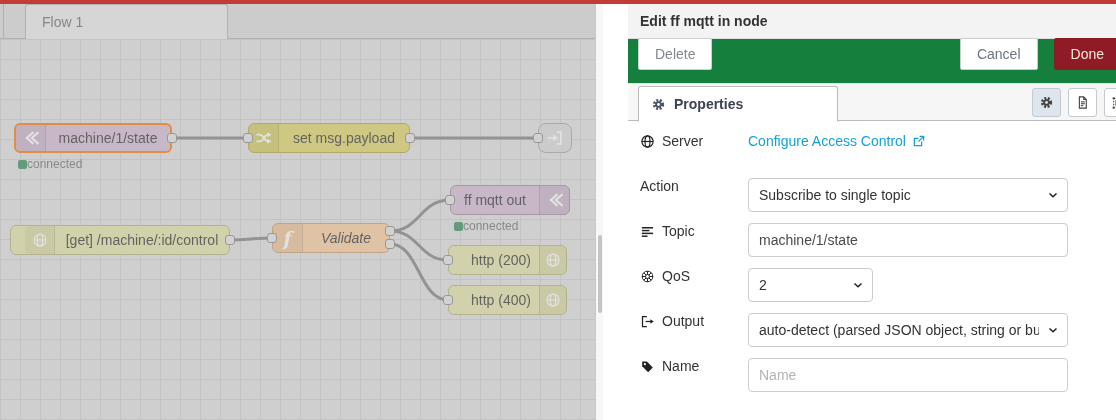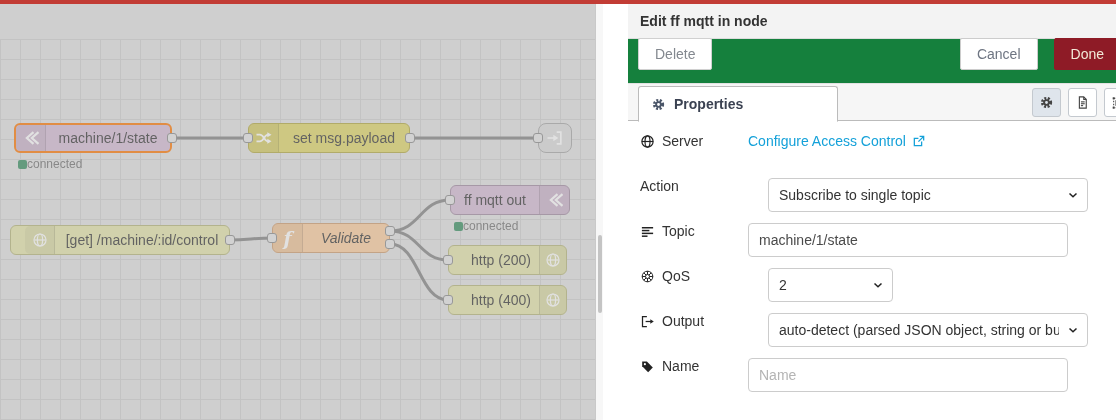--- a/index.html
+++ b/index.html
@@ -92,41 +92,47 @@
 
   .form { padding:12px 10px 0 12px; }
   .frow { display:flex; align-items:flex-start; height:34px; margin-bottom:11px; }
   .flabel { width:108px; display:flex; align-items:center; gap:7px;
     font-size:14px; color:#333; flex:none; }
   .control { flex:none; }
   .tinput { width:320px; height:34px; border:1px solid #ccc; border-radius:4px;
     padding:0 10px; font-size:14px; color:#4a4a4a;
     font-family:"Liberation Sans", sans-serif; }
   .tinput::placeholder { color:#b4b4b4; }
-  .select-wrap { position:relative; display:inline-block;margin-left:20px; }
+  .select-wrap { position:relative; display:inline-block; }
   .select-wrap select { appearance:none; -webkit-appearance:none; height:34px;
     border:1px solid #ccc; border-radius:4px; background:#fff; font-size:14px;
     color:#333; padding:0 28px 0 10px; font-family:"Liberation Sans", sans-serif; }
   .select-wrap .chev { position:absolute; right:8px; top:10px; pointer-events:none; }
   .w320 select { width:320px; } .w125 select { width:125px; }
   .link-val { display:flex; align-items:center; gap:6px; color:var(--link-blue);
     font-size:14px; cursor:pointer; }
   .panel-rscroll { position:absolute; right:0; top:0; width:5px; height:100%;
     background:#dde4ec; }
   svg { display:block; }
 </style>
 </head>
 <body>
 
 <div class="page">
 
   <div class="topbar"></div>
 
   <div class="workspace">
     <div class="grid"></div>
+    <div class="tabbar">
+      <div class="tab-stub-line"></div>
+      <div class="flow-tab">
+        <span>Flow 1</span>
+      </div>
+    </div>
 
     <svg class="wires" viewBox="0 0 595 416">
       <path d="M172 134 L248 134"></path>
       <path d="M410 134 L538 134"></path>
       <path d="M230 236 C 248 236, 254 234, 272 234"></path>
       <path d="M390 227 C 420 227, 420 196, 450 196"></path>
       <path d="M390 227 C 419 227, 419 256, 448 256"></path>
       <path d="M390 240 C 419 240, 419 296, 448 296"></path>
     </svg>
 

